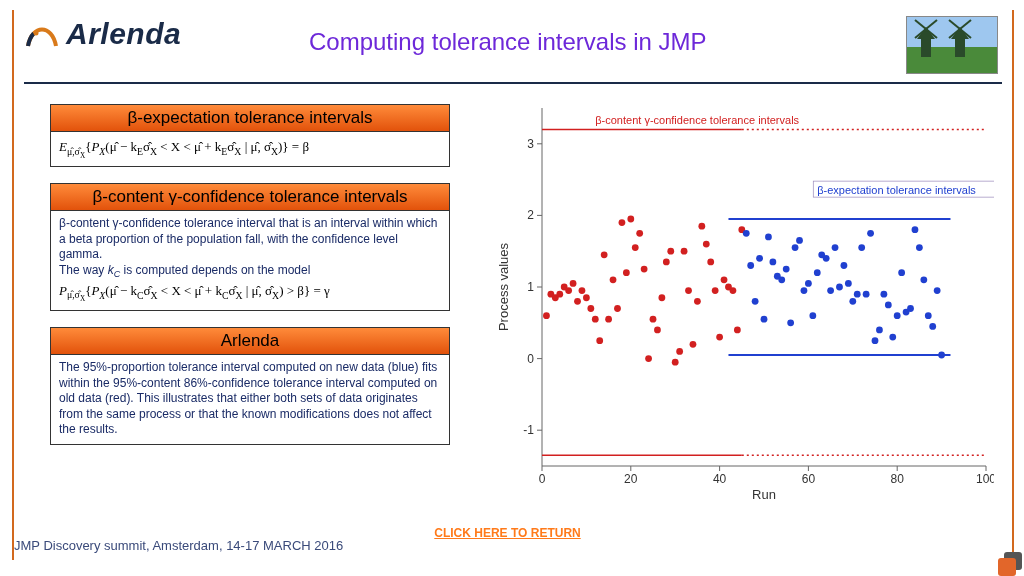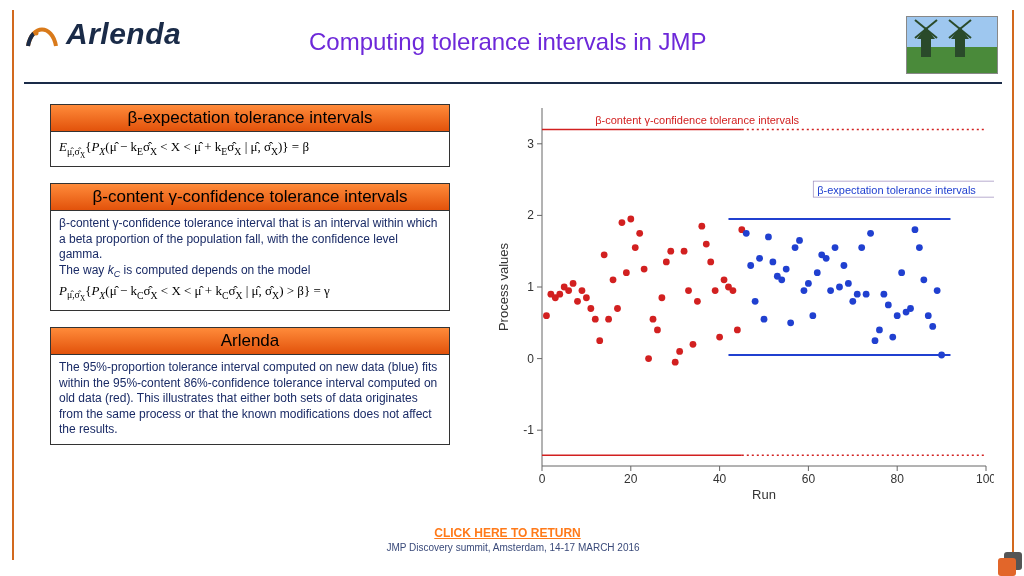--- a/index.html
+++ b/index.html
@@ -108,22 +108,22 @@
     text-align: center;
     font-size: 12px;
     color: #ff7a1a;
     text-decoration: underline;
     font-weight: bold;
   }
   .summit {
     position: absolute;
     left: 0; right: 0;
     bottom: 7px;
-    text-align: center;
-    font-size: 10px;
+    text-align: left;
+    font-size: 13px;
     color: #3a4a7a;
   }
   .corner-icon {
     position: absolute;
     right: 14px; bottom: 8px;
   }
   .corner-icon div {
     width: 18px; height: 18px;
     border-radius: 3px;
     position: absolute;

